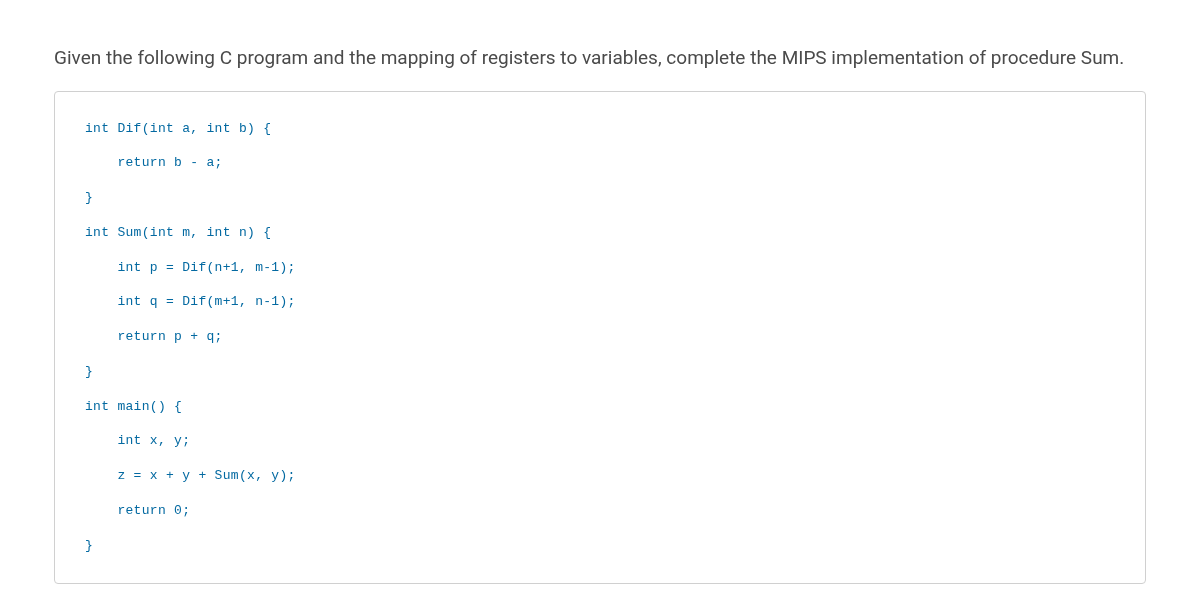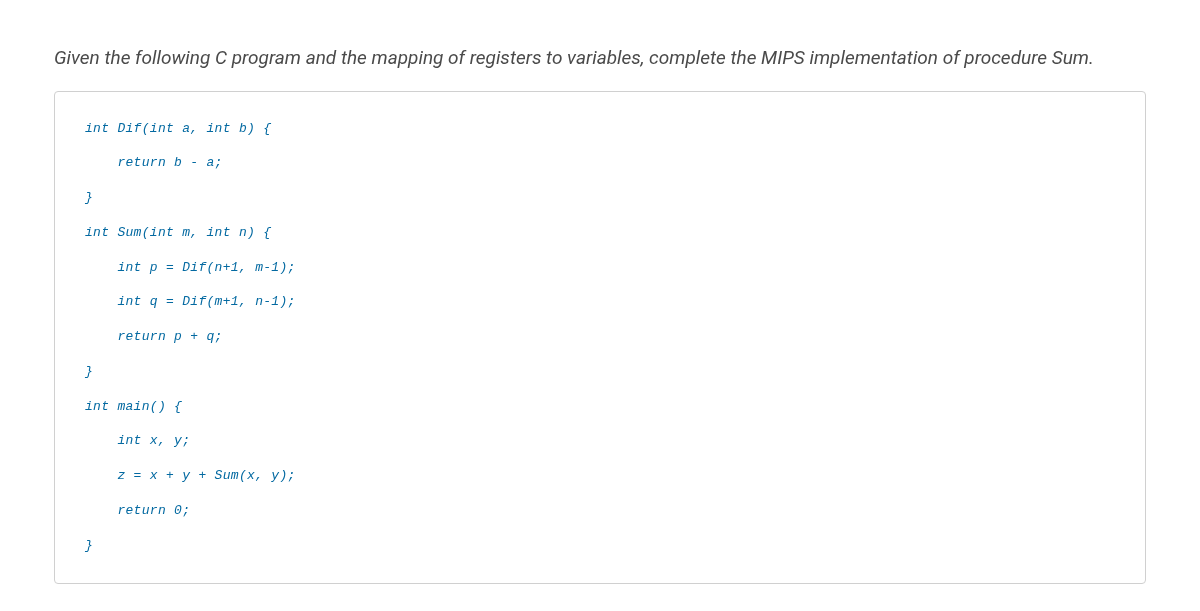--- a/index.html
+++ b/index.html
@@ -1,19 +1,18 @@
 <!DOCTYPE html>
 <html><head>
   <meta charset="utf-8">
   <style>
     * {
       margin: 12px;
       padding: 0;
       box-sizing: border-box;
-      font-style: italic;
     }
     body {
       font-family: -apple-system, BlinkMacSystemFont, "Segoe UI", Roboto, Helvetica, Arial, sans-serif;
       background: #ffffff;
       padding: 8px 18px 18px 18px;
       color: #4a4a4a;
       font-size: 19px;
       line-height: 1.5;
     }
     .question-text {

